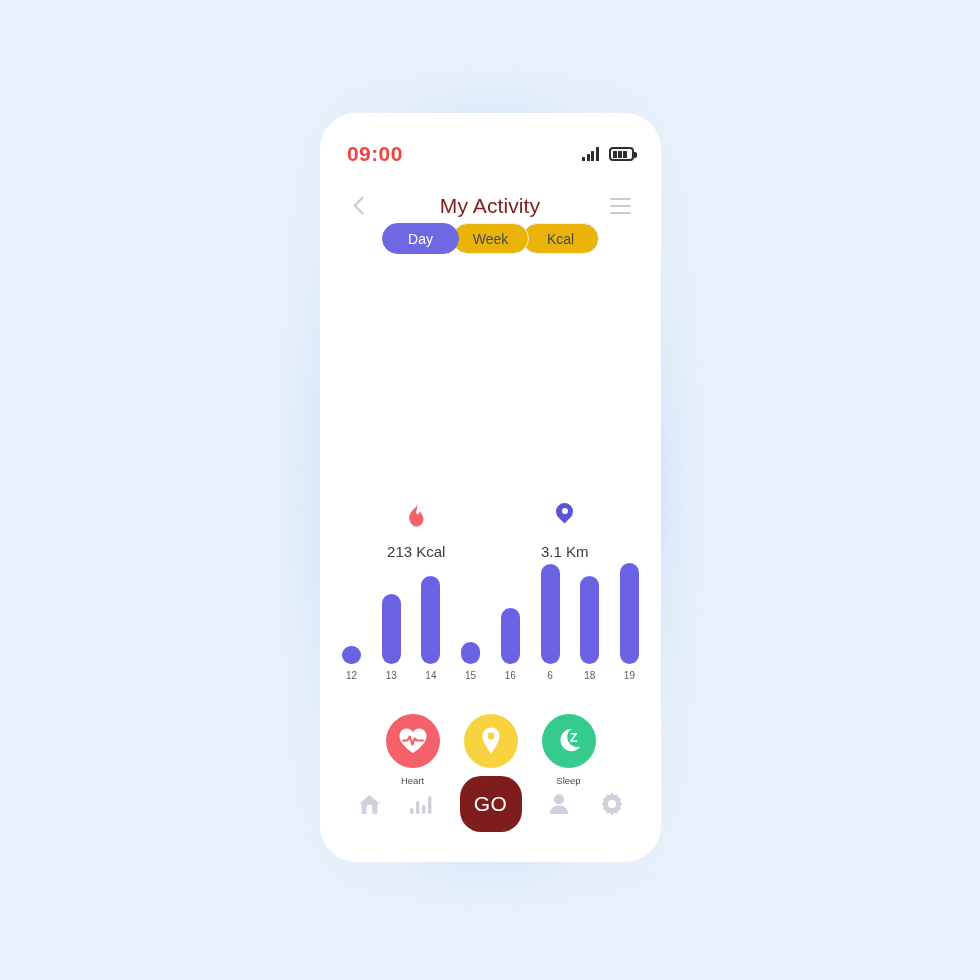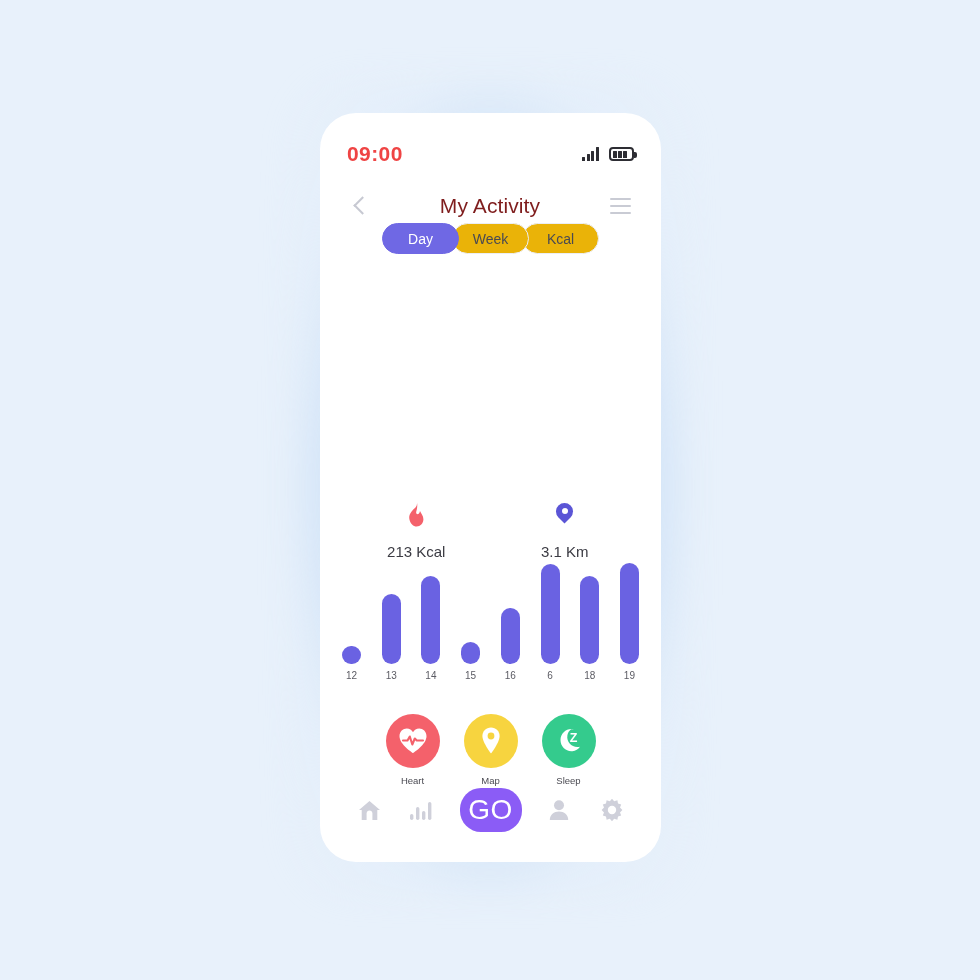--- a/index.html
+++ b/index.html
@@ -330,26 +330,26 @@
     align-items: center;
     justify-content: space-between;
     padding: 0 34px;
   }
   .nav-item {
     width: 30px; height: 34px;
     display: flex; align-items: center; justify-content: center;
     cursor: pointer;
   }
   .go-btn {
-    width: 62px; height: 44px;
+    width: 62px; height: 56px;
     border-radius: 21px;
-    background: #8b5cf6;
+    background: #7f1d1d;
     color: #ffffff;
     display: flex; align-items: center; justify-content: center;
-    font-size: 28px;
+    font-size: 21px;
     letter-spacing: 0.5px;
     cursor: pointer;
   }
 </style>
 </head>
 <body>
 
 <div id="glow"></div>
 
 <div id="phone">

